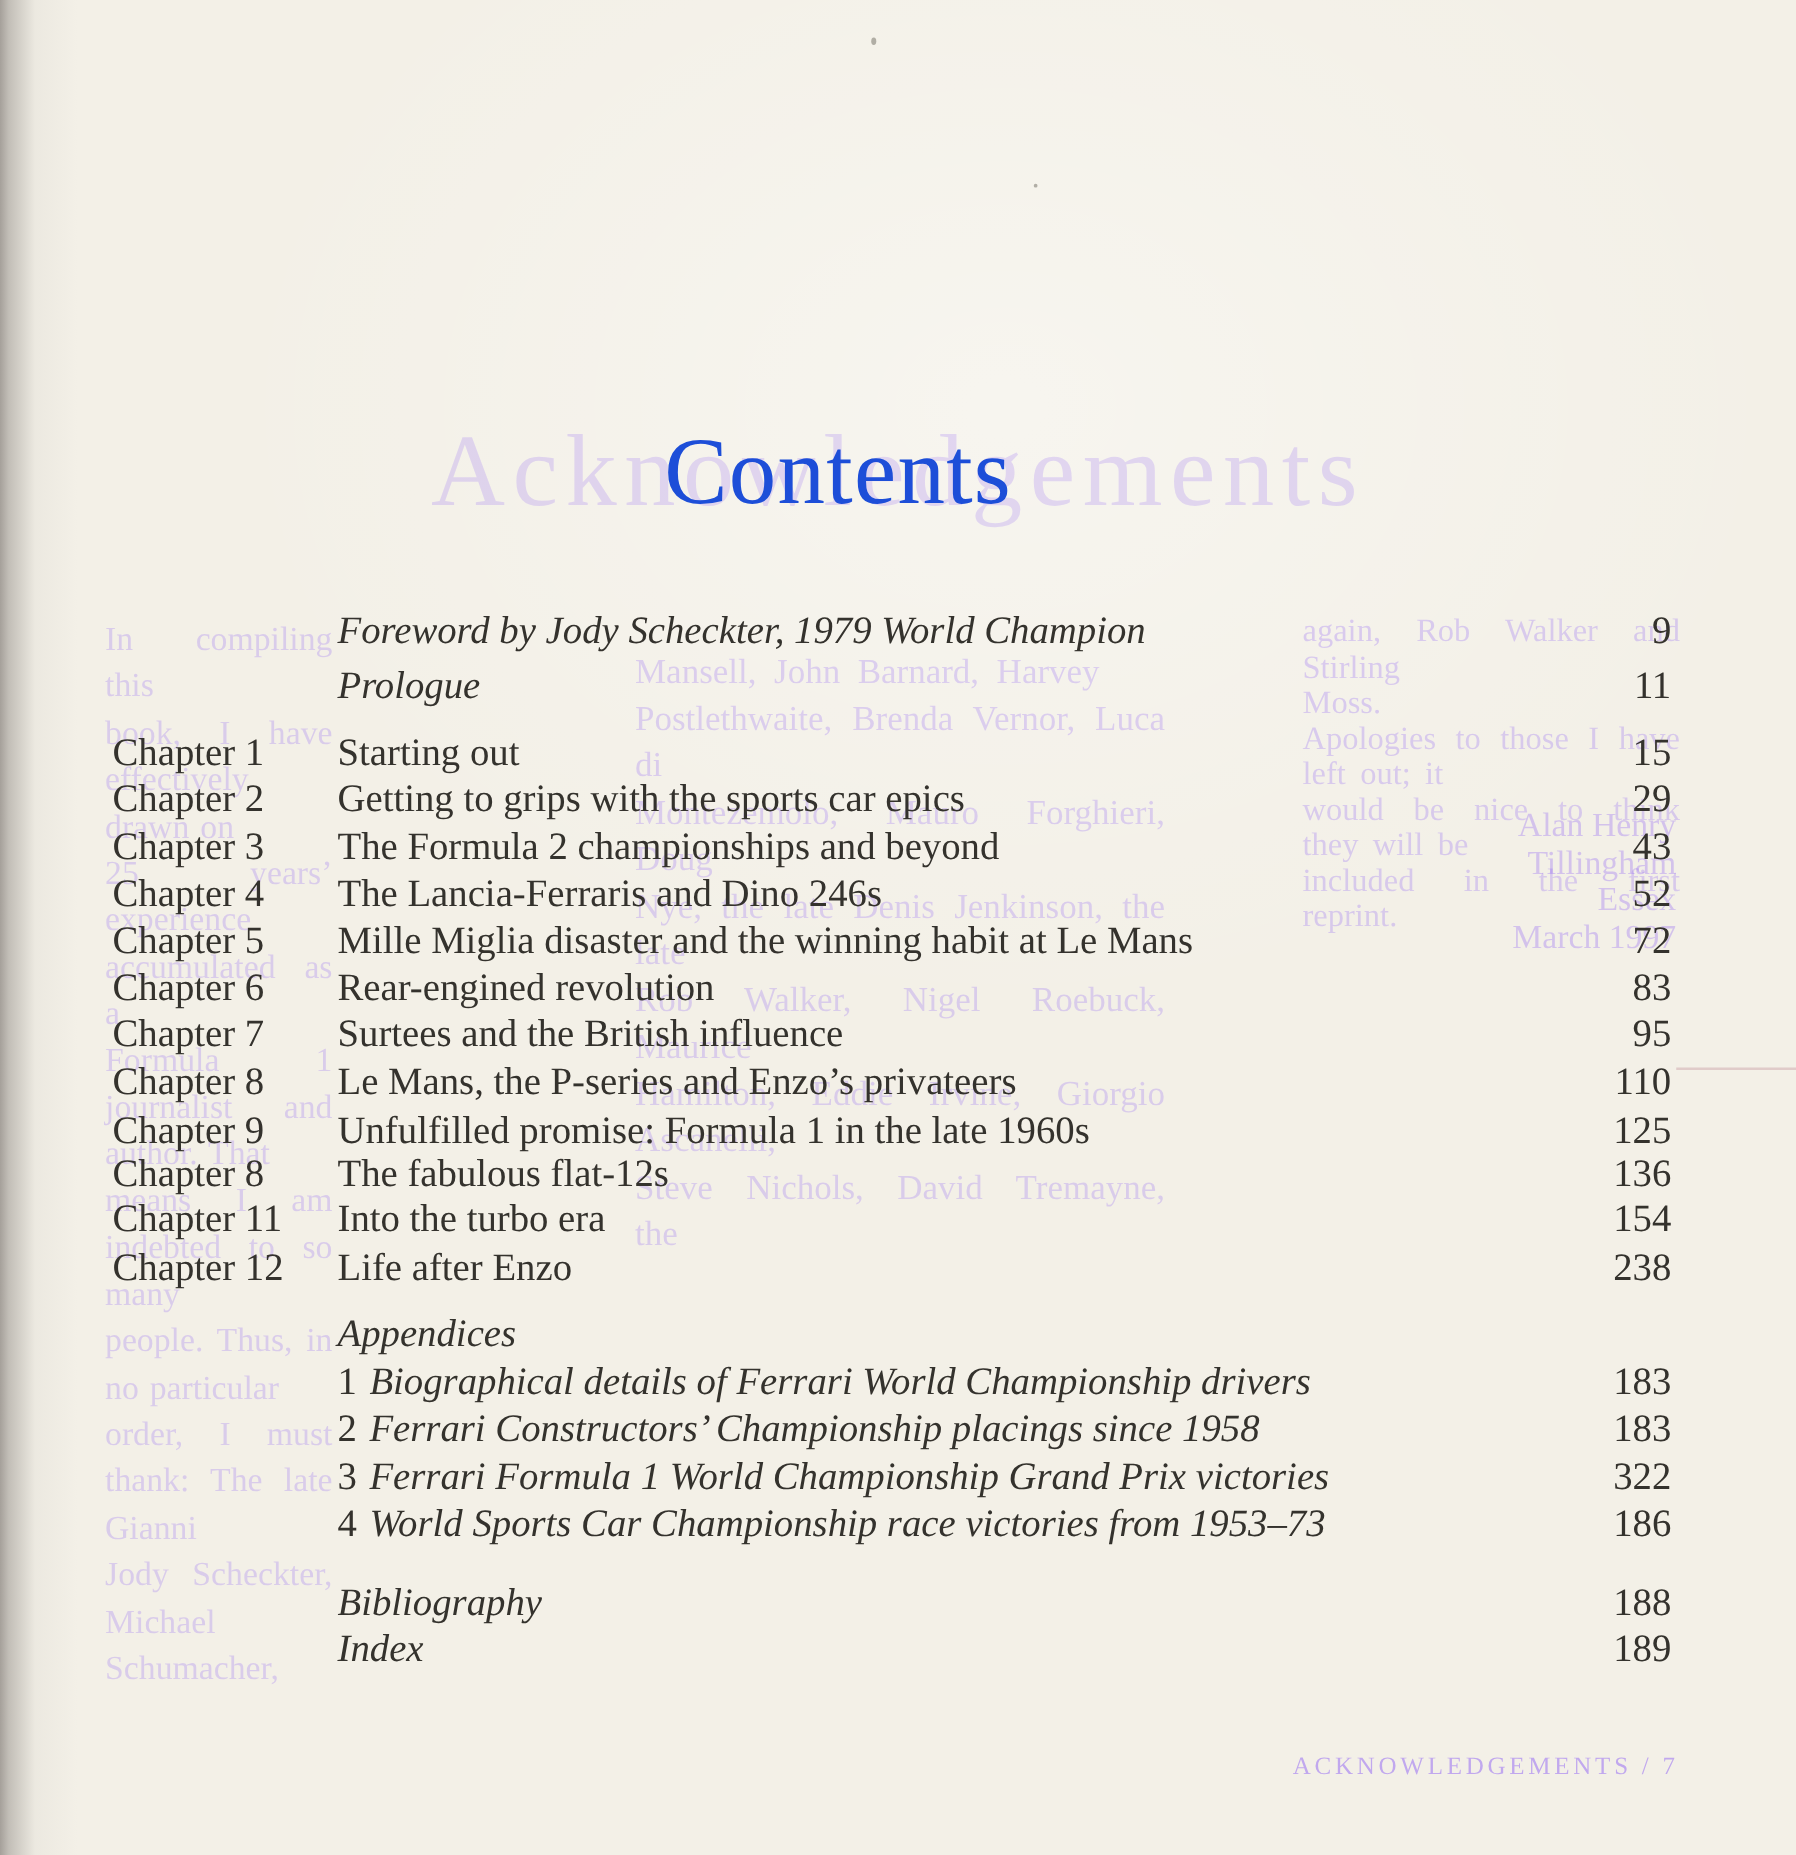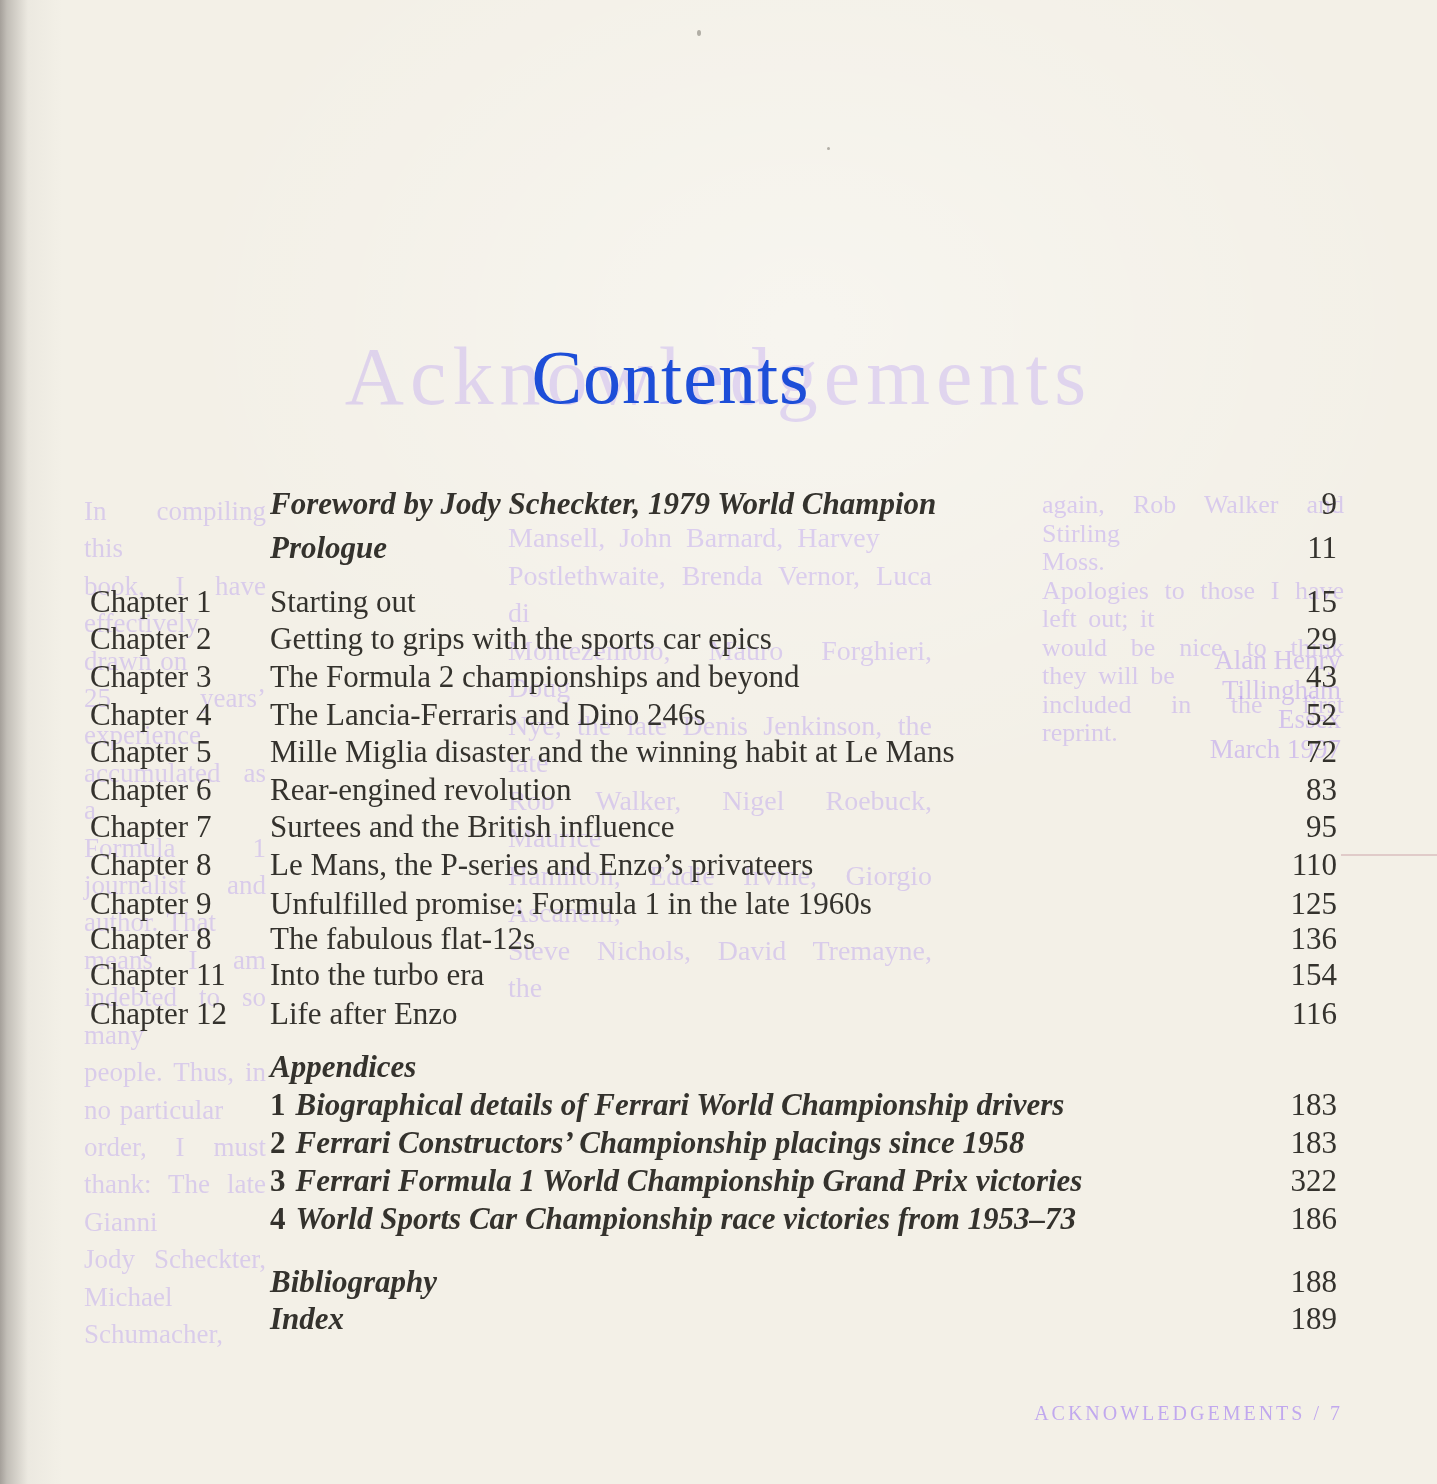--- a/index.html
+++ b/index.html
@@ -40,21 +40,21 @@
     text-align:center;font-size:76px;font-weight:normal;line-height:1.1;
     color:#1d4ed8;letter-spacing:1px;
   }
   .toc-row{
     position:absolute;left:90px;right:100px;height:40px;
     font-size:31px;line-height:38px;color:#34322d;
   }
   .toc-row .label{position:absolute;left:0;width:145px;text-align:left;white-space:nowrap;}
   .toc-row .entry{position:absolute;left:180px;right:90px;white-space:nowrap;}
   .toc-row .pageno{position:absolute;right:0;text-align:right;}
-  .italic{font-style:italic;font-weight:bold;}
+  .italic{font-style:italic;}
   .apx-num{font-style:normal;padding-right:10px;}
 </style>
 </head>
 <body>
 
 <div class="canvas">
 
   <div class="ghost ghost-title">Acknowledgements</div>
   <div class="ghost ghost-col ghost-left">In compiling this
 book, I have effectively drawn on
@@ -144,21 +144,21 @@
     <span class="pageno">136</span>
   </div>
   <div class="toc-row" style="top:956px">
     <span class="label">Chapter 11</span>
     <span class="entry">Into the turbo era</span>
     <span class="pageno">154</span>
   </div>
   <div class="toc-row" style="top:995px">
     <span class="label">Chapter 12</span>
     <span class="entry">Life after Enzo</span>
-    <span class="pageno">116</span>
+    <span class="pageno">238</span>
   </div>
 
   <div class="toc-row" style="top:1048px">
     <span class="entry italic">Appendices</span>
   </div>
   <div class="toc-row" style="top:1086px">
     <span class="entry italic"><span class="apx-num">1</span><span>Biographical details of Ferrari World Championship drivers</span></span>
     <span class="pageno">183</span>
   </div>
   <div class="toc-row" style="top:1124px">

